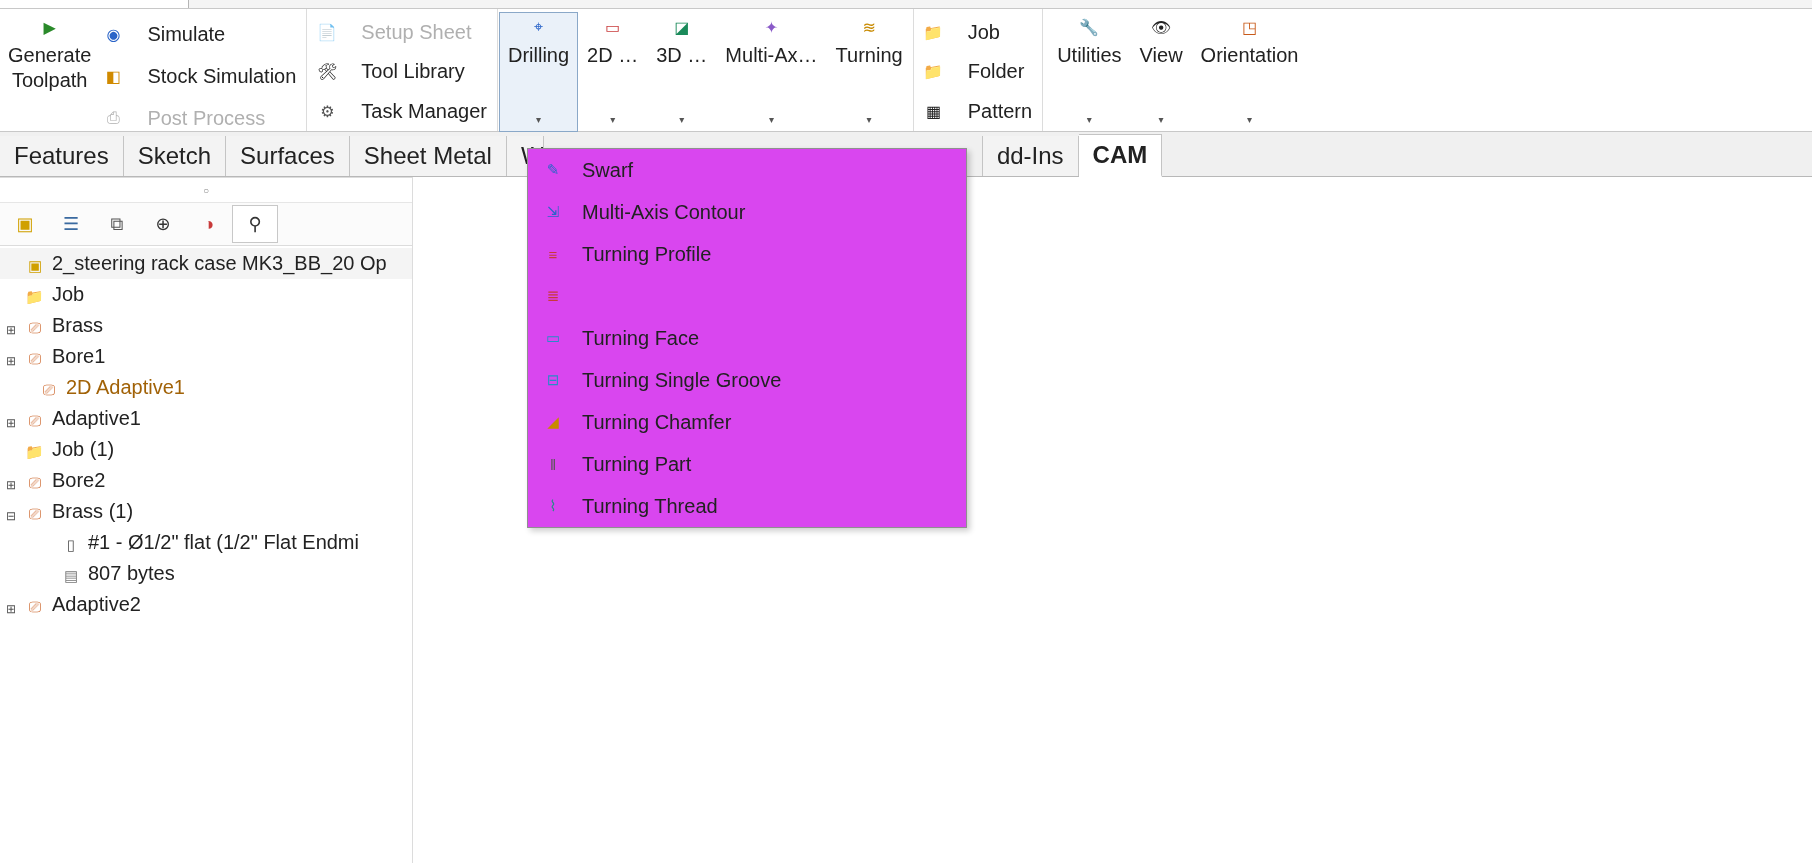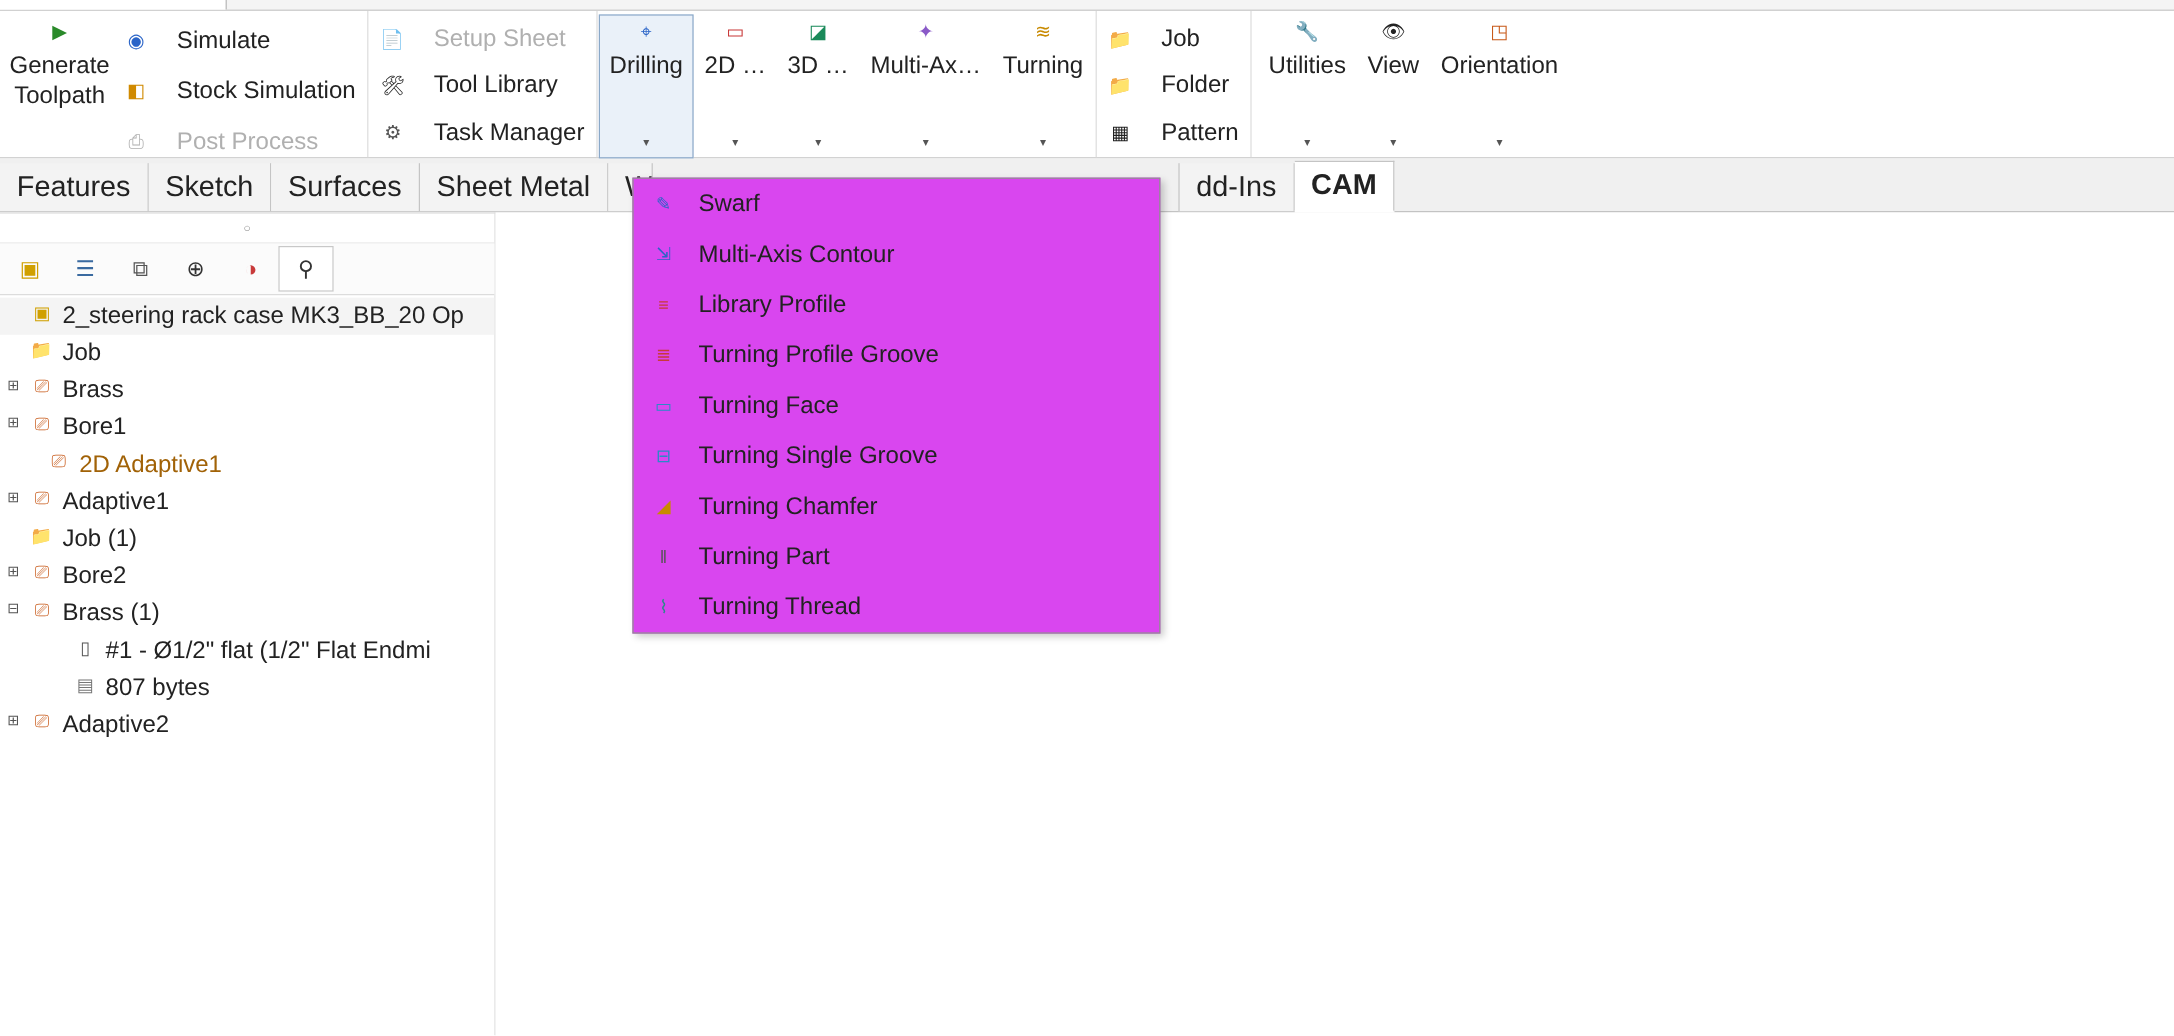--- a/index.html
+++ b/index.html
@@ -36,21 +36,21 @@
   .workarea { display: flex; height: calc(863px - 8px - 122px - 44px); }
   .sidepanel { width: 412px; background: #fff; border-right: 1px solid #dcdcdc; display: flex; flex-direction: column; border-top: 1px solid #dcdcdc; }
   .drag-handle { height: 24px; display: flex; align-items: center; justify-content: center; color: #888; border-bottom: 1px solid #e6e6e6; }
   .drag-handle::before { content: "○"; font-size: 10px; }
 
   .tree-toolbar { display: flex; gap: 0; border-bottom: 1px solid #dcdcdc; padding: 2px; background: #fbfbfb; }
   .tbtn { width: 44px; height: 36px; display: flex; align-items: center; justify-content: center; border: 1px solid transparent; font-size: 18px; cursor: default;}
   .tbtn.sel { border-color: #c8c8c8; background: #fff; }
 
   .tree { font-size: 20px; padding: 2px 0 8px 0; overflow: hidden;}
-  .node { display: flex; align-items: flex-start; gap: 6px; padding: 4px 4px; white-space: nowrap; }
+  .node { display: flex; align-items: flex-end; gap: 6px; padding: 4px 4px; white-space: nowrap; }
   .twist { width: 14px; text-align: center; font-size: 12px; color: #555; }
   .nicon { width: 22px; text-align: center; font-size: 15px; }
   .ind1 { padding-left: 18px; }
   .ind2 { padding-left: 40px; }
   .muted { color: #a16207; }
   .sel-row { background: #f4f4f4; }
 
   .canvas { flex: 1; background: #fff; position: relative; }
 
   
@@ -332,25 +332,24 @@
       <div class="mi">
         <span class="micon ic-swarf"></span>
         <span class="mlbl">Swarf</span>
       </div>
       <div class="mi">
         <span class="micon ic-mac"></span>
         <span class="mlbl">Multi-Axis Contour</span>
       </div>
       <div class="mi">
         <span class="micon ic-tp"></span>
-        <span class="mlbl">Library Profile</span>
+        <span class="mlbl">Turning Profile</span>
       </div>
       <div class="mi">
         <span class="micon ic-tpg"></span>
-        <span class="mlbl">Turning Profile Groove</span>
       </div>
       <div class="mi">
         <span class="micon ic-tf"></span>
         <span class="mlbl">Turning Face</span>
       </div>
       <div class="mi">
         <span class="micon ic-tsg"></span>
         <span class="mlbl">Turning Single Groove</span>
       </div>
       <div class="mi">

